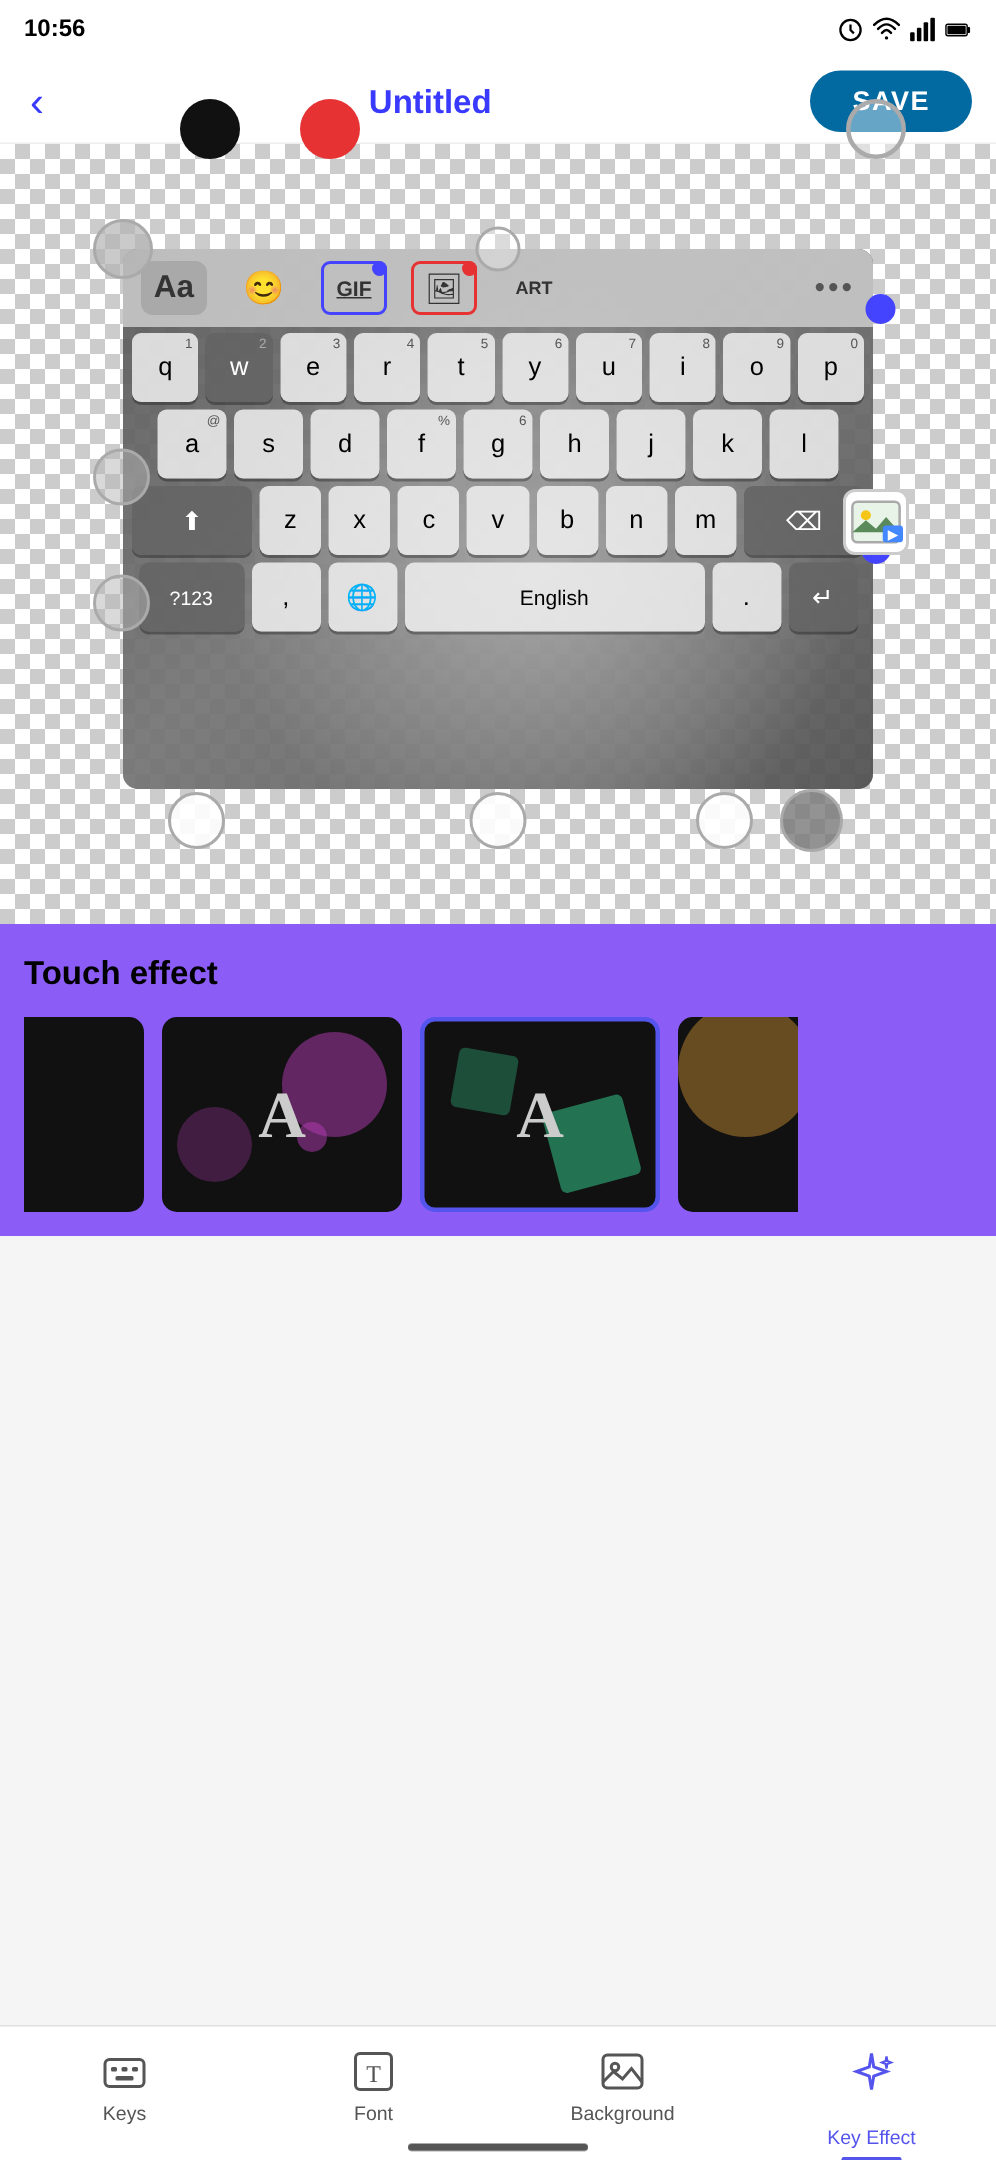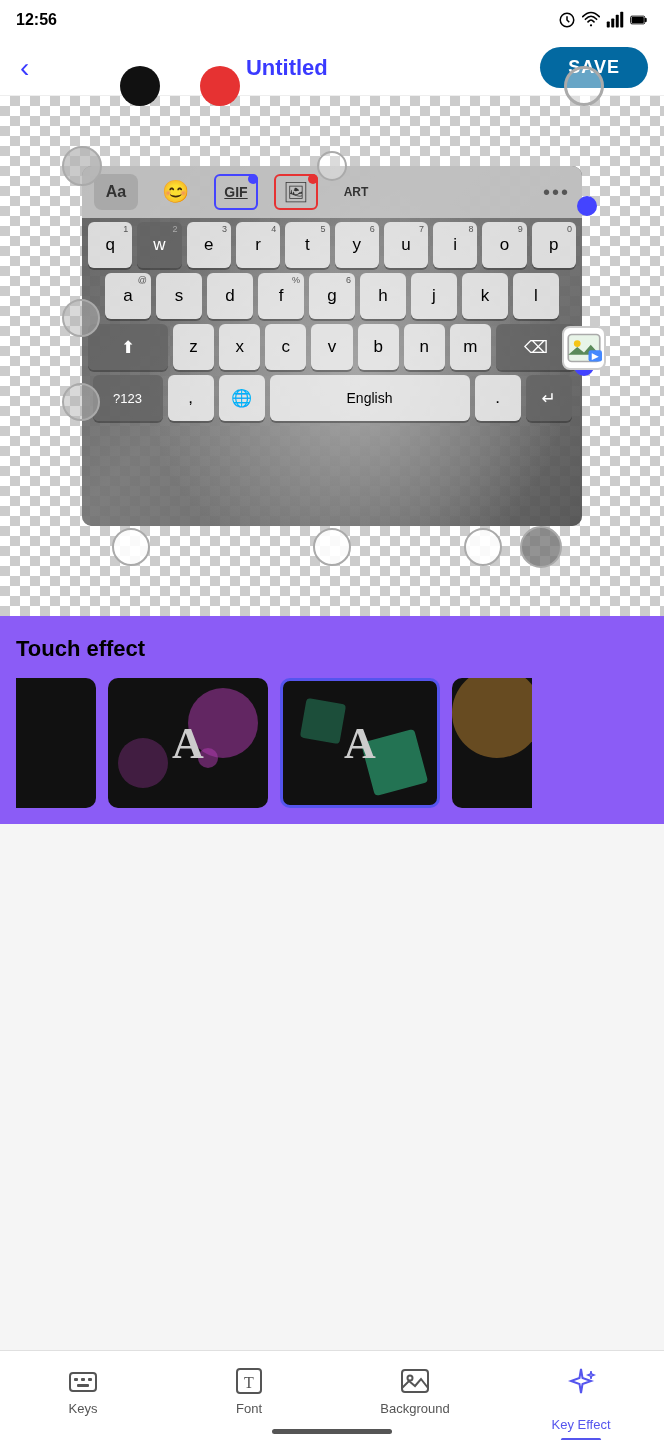--- a/index.html
+++ b/index.html
@@ -495,21 +495,21 @@
       width: 120px;
       height: 5px;
       background: #555;
       border-radius: 3px;
     }
   </style>
 </head>
 <body>
 
 <div class="status-bar">
-  <span class="status-time">12:56</span>
+  <span class="status-time">10:56</span>
   <div class="status-icons">
 
     <svg viewBox="0 0 24 24" width="18" height="18">
       <circle cx="12" cy="12" r="9" fill="none" stroke="#000" stroke-width="2"></circle>
       <path d="M12 7v5l3 3" stroke="#000" stroke-width="2" fill="none"></path>
     </svg>
 
     <svg viewBox="0 0 24 24" width="20" height="18">
       <path d="M1 7.5C4.5 4 8.5 2 12 2s7.5 2 11 5.5" fill="none" stroke="#000" stroke-width="2.2" stroke-linecap="round"></path>
       <path d="M4.5 11C7 8.5 9.5 7 12 7s5 1.5 7.5 4" fill="none" stroke="#000" stroke-width="2.2" stroke-linecap="round"></path>
@@ -566,21 +566,21 @@
         <text x="26" y="26" text-anchor="middle" font-size="8" fill="#fff">▶</text>
       </svg>
     </div>
 
     <div class="keyboard-frame">
       <div class="kb-bg-photo"></div>
       <div class="kb-silhouette"></div>
 
       <div class="kb-toolbar">
         <div class="kb-toolbar-btn" style="background:rgba(160,160,160,0.7); border-radius:8px;">
-          <span style="font-size:16px; font-weight:700; color:#333;">Aa</span>
+          <span style="font-size:21px; font-weight:700; color:#333;">Aa</span>
         </div>
         <div class="kb-toolbar-btn">
           <span style="font-size:22px;">😊</span>
         </div>
         <div class="kb-toolbar-btn active-blue" style="border:2px solid #4444ff; border-radius:6px;text-decoration:underline;">
           <span style="font-size:14px; font-weight:700; color:#333;">GIF</span>
           <span class="dot-blue"></span>
         </div>
         <div class="kb-toolbar-btn active-blue" style="border:2px solid #e63232; border-radius:6px;">
           <span style="font-size:20px;">🖼</span>

